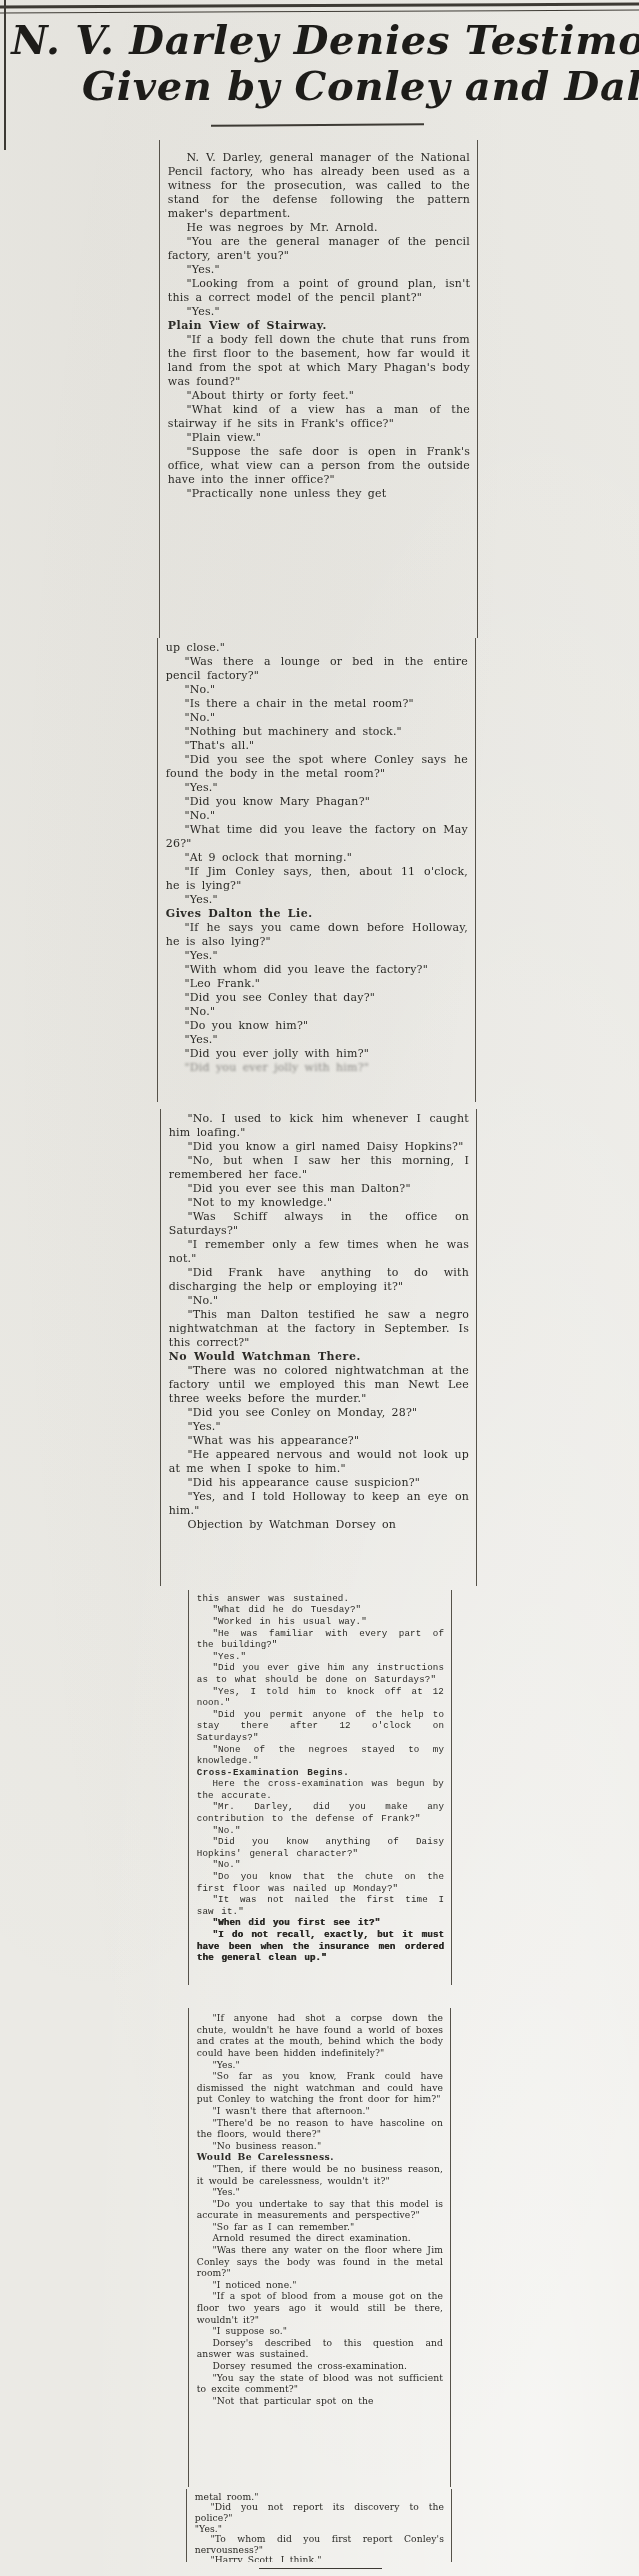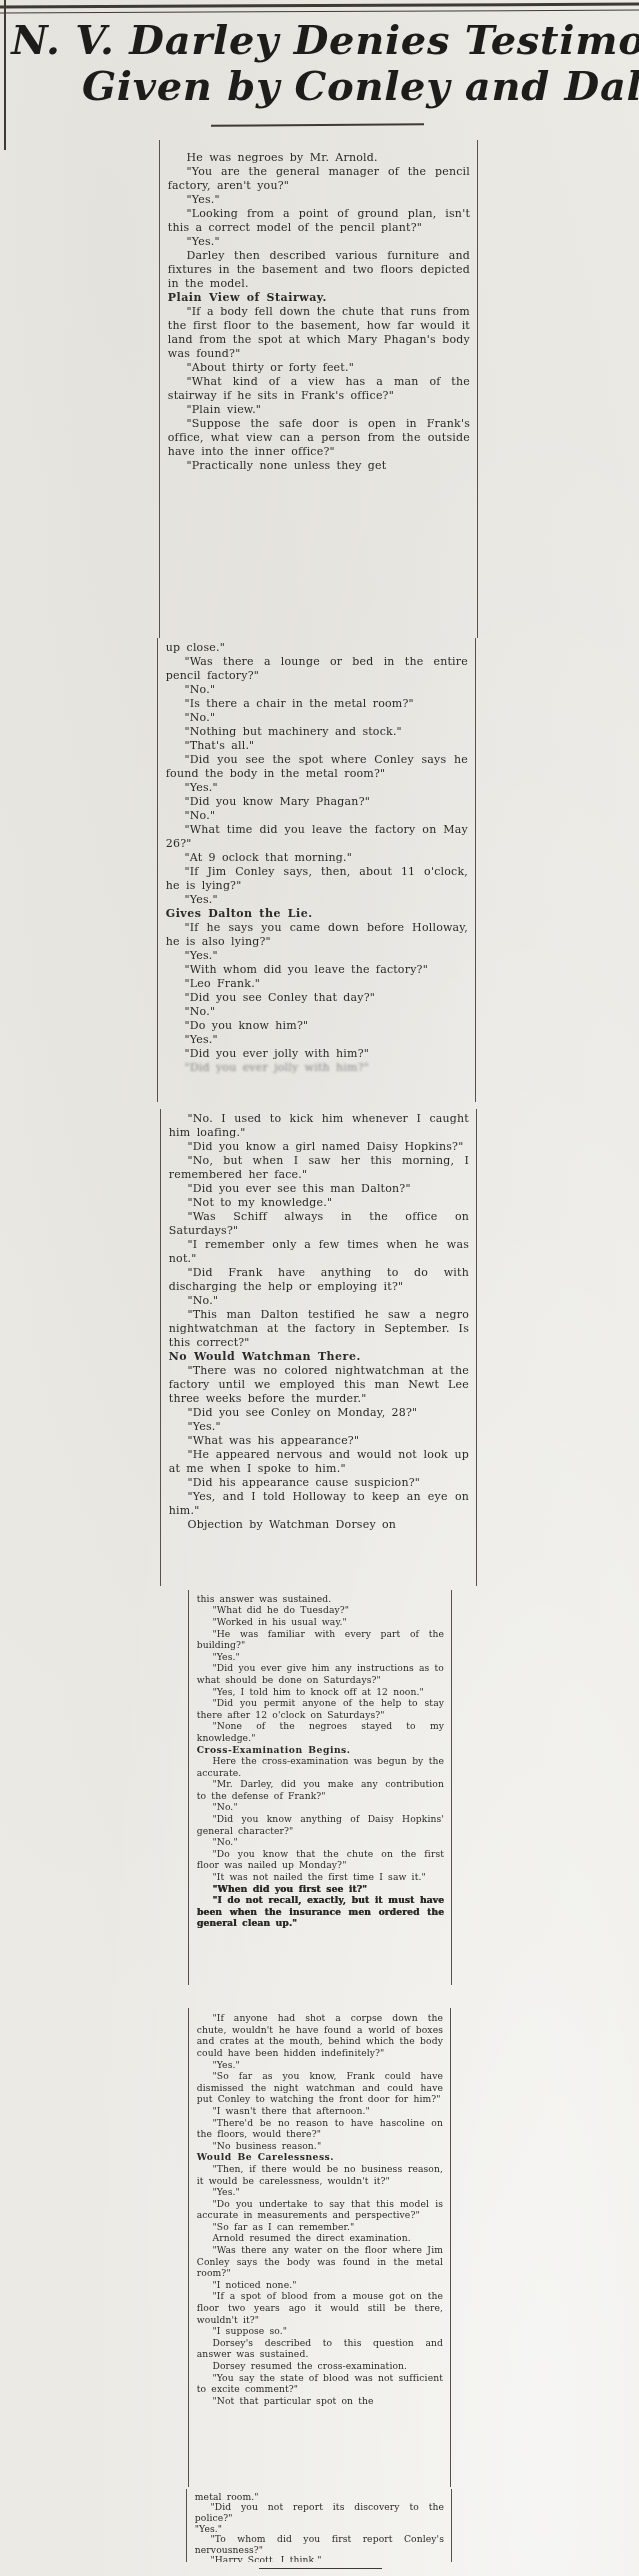--- a/index.html
+++ b/index.html
@@ -28,21 +28,21 @@
   .col.small { font-size:9.2px;  line-height:11.6px; letter-spacing:0.1px; word-spacing:2.1px; }
   .col.tight { line-height:10.6px; }
   p.para   { margin:0; text-indent:1.7em; }
   p.cont   { text-indent:0; }
   p.subhead{ margin:0; text-indent:0; text-align:left; font-weight:bold; letter-spacing:0.5px; }
   p.ghost  { margin:0; text-indent:1.7em; filter:blur(1.1px); opacity:0.5; }
   p.smear  { font-weight:bold; text-shadow:0.4px 0 0 currentColor; }
   #segA { top:140px;  left:159px; width:319px; height:498px; padding-top:11.3px; }
   #segB { top:638px;  left:157px; width:319px; height:464px; }
   #segC { top:1109px; left:160px; width:317px; height:477px; }
-  #segD { top:1590px; left:188px; width:264px; height:395px; }
+  #segD { top:1590px; left:188px; width:264px; height:395px;font-family:Liberation Mono, monospace; }
   #segE { top:2008px; left:188px; width:263px; height:479px; padding-top:4.2px; }
   #segF { top:2489px; left:186px; width:266px; height:73px; }
   #top-rule-1 { top:4.2px;  left:0; width:639px; height:2.8px; transform:rotate(-0.25deg); }
   #top-rule-2 { top:11.3px; left:0; width:639px; height:1.4px; transform:rotate(-0.25deg); }
   #page-edge  { top:0; left:4.2px; width:1.4px; height:150px; }
   #hl-divider { top:124px; left:211px; width:213px; height:2.1px; transform:rotate(-0.4deg); }
   #bottom-divider { top:2568px; left:259px; width:123px; height:1.4px; }
 </style>
 </head>
 <body>
@@ -50,26 +50,26 @@
 <div class="rule" id="top-rule-1"></div>
 <div class="rule" id="top-rule-2"></div>
 <div class="rule" id="page-edge"></div>
 
 <div class="headline" id="hl1">N. V. Darley Denies Testimony</div>
 <div class="headline" id="hl2">Given by Conley and Dalton</div>
 
 <div class="rule" id="hl-divider"></div>
 
 <div class="col large" id="segA">
+    <p class="para">N. V. Darley, general manager of the National Pencil factory, who has already been used as a witness for the prosecution, was called to the stand for the defense following the pattern maker's department.</p>
     <p class="para">He was negroes by Mr. Arnold.</p>
     <p class="para">"You are the general manager of the pencil factory, aren't you?"</p>
     <p class="para">"Yes."</p>
     <p class="para">"Looking from a point of ground plan, isn't this a correct model of the pencil plant?"</p>
     <p class="para">"Yes."</p>
-    <p class="para">Darley then described various furniture and fixtures in the basement and two floors depicted in the model.</p>
     <p class="subhead">Plain View of Stairway.</p>
     <p class="para">"If a body fell down the chute that runs from the first floor to the basement, how far would it land from the spot at which Mary Phagan's body was found?"</p>
     <p class="para">"About thirty or forty feet."</p>
     <p class="para">"What kind of a view has a man of the stairway if he sits in Frank's office?"</p>
     <p class="para">"Plain view."</p>
     <p class="para">"Suppose the safe door is open in Frank's office, what view can a person from the outside have into the inner office?"</p>
     <p class="para">"Practically none unless they get</p>
   </div>
 <div class="col large" id="segB">
     <p class="para cont">up close."</p>

